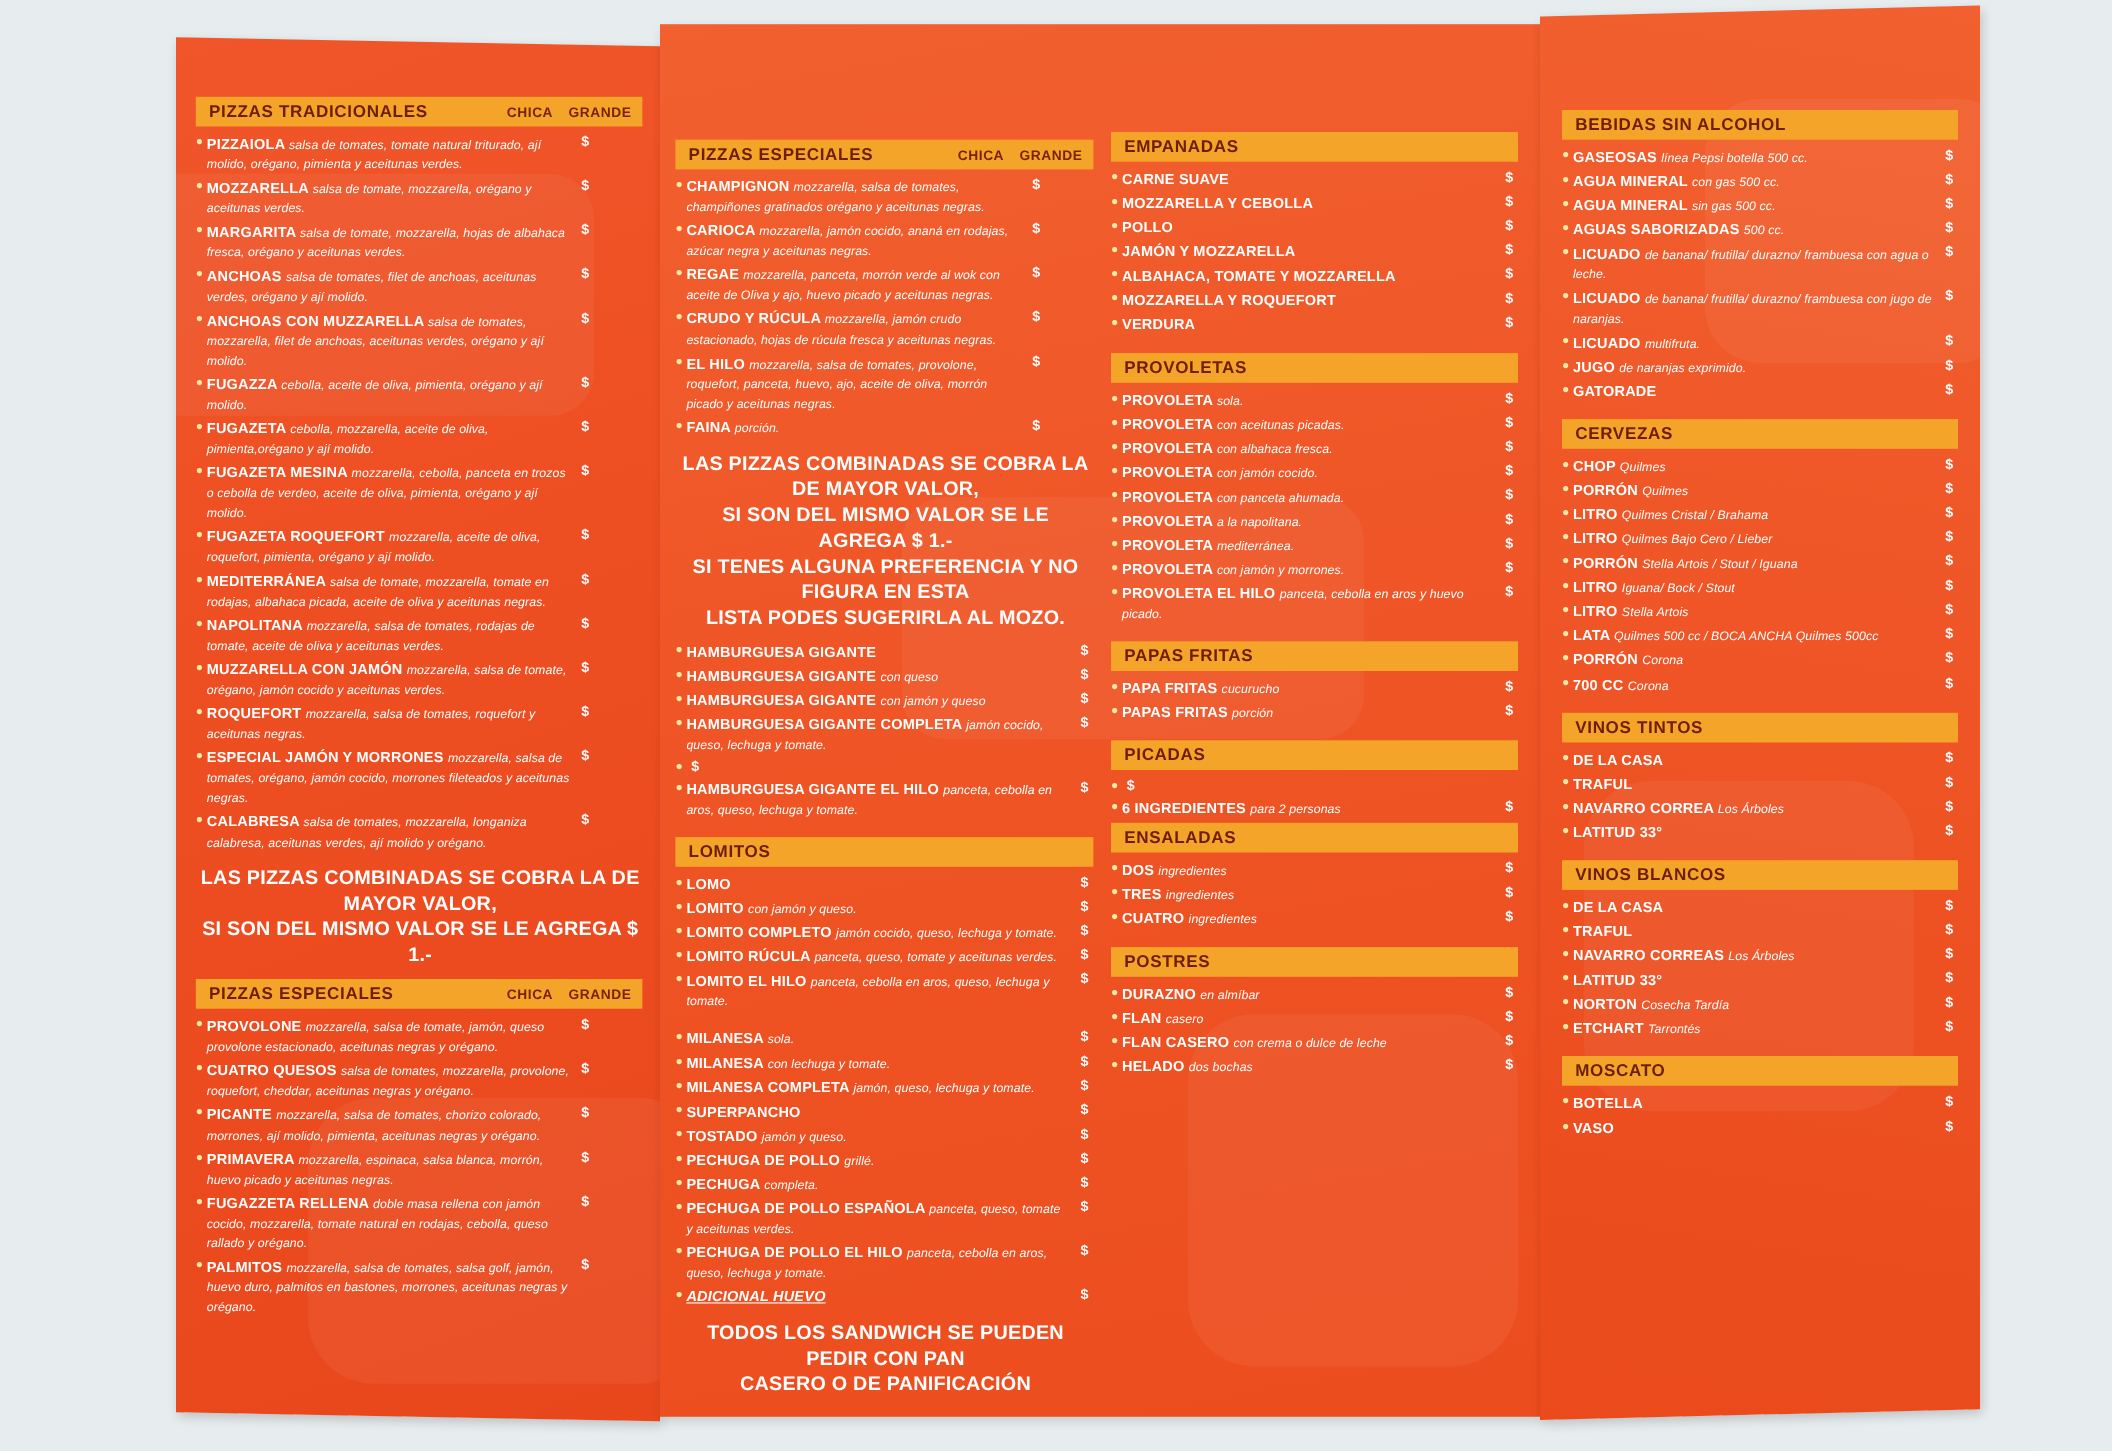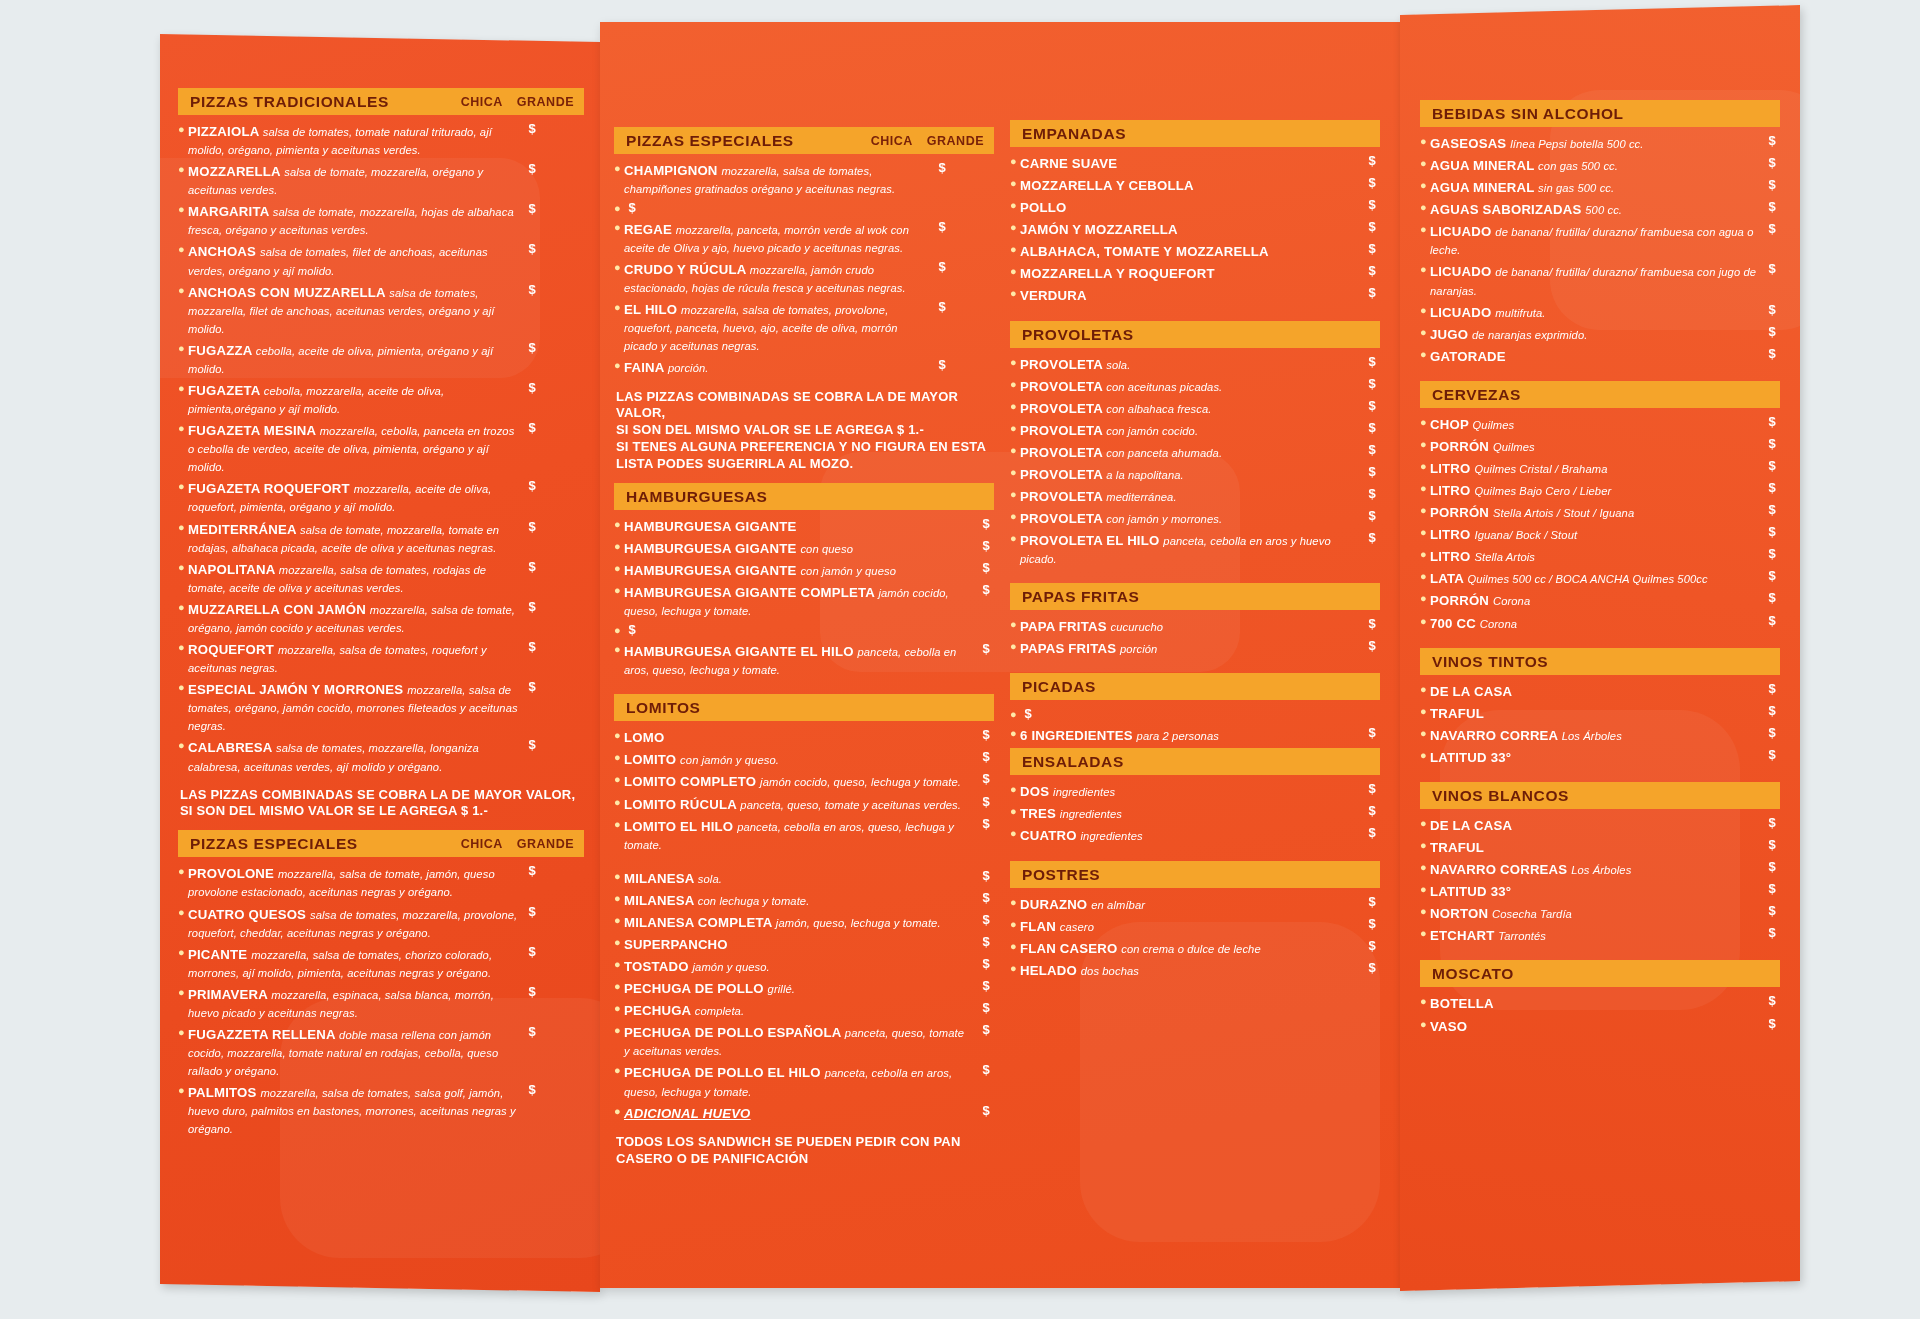--- a/index.html
+++ b/index.html
@@ -69,22 +69,22 @@
     line-height:1.25;
     padding-top:1px;
   }
   .txt{flex:1 1 auto;padding-right:6px;}
   .nm{font-size:13.2px;font-weight:bold;letter-spacing:.2px;}
   .ds{font-size:11.2px;font-style:italic;font-weight:normal;letter-spacing:.1px;}
   .price{flex:0 0 auto;width:16px;text-align:center;font-size:13px;font-weight:bold;color:#fff;}
   .price2{flex:0 0 auto;width:44px;text-align:right;font-size:13px;font-weight:bold;color:#fff;}
 
   .note{
-    color:#fff;font-weight:bold;font-size:13px;line-height:1.3;
-    margin:8px 0 10px 2px;letter-spacing:.2px;
+    color:#fff;font-weight:bold;font-size:18px;line-height:1.3;
+    margin:8px 0 10px 2px;letter-spacing:.2px;text-align:center;
   }
 
   
   .col{position:absolute;}
 </style>
 </head>
 <body>
 
 <div class="menu">
 
@@ -248,20 +248,21 @@
           </div>
           <ul class="items">
             <li class="item">
               <span class="bullet">●</span>
               <span class="txt"><span class="nm">CHAMPIGNON </span><span class="ds">mozzarella, salsa de tomates, champiñones gratinados orégano y aceitunas negras.</span></span>
               <span class="price">$</span>
               <span class="price2"></span>
             </li>
             <li class="item">
               <span class="bullet">●</span>
+              <span class="txt"><span class="nm">CARIOCA </span><span class="ds">mozzarella, jamón cocido, ananá en rodajas, azúcar negra y aceitunas negras.</span></span>
               <span class="price">$</span>
               <span class="price2"></span>
             </li>
             <li class="item">
               <span class="bullet">●</span>
               <span class="txt"><span class="nm">REGAE </span><span class="ds">mozzarella, panceta, morrón verde al wok con aceite de Oliva y ajo, huevo picado y aceitunas negras.</span></span>
               <span class="price">$</span>
               <span class="price2"></span>
             </li>
             <li class="item">
@@ -277,23 +278,20 @@
               <span class="price2"></span>
             </li>
             <li class="item">
               <span class="bullet">●</span>
               <span class="txt"><span class="nm">FAINA </span><span class="ds">porción.</span></span>
               <span class="price">$</span>
               <span class="price2"></span>
             </li>
           </ul>
           <div class="note">LAS PIZZAS COMBINADAS SE COBRA LA DE MAYOR VALOR,<br>SI SON DEL MISMO VALOR SE LE AGREGA $ 1.-<br>SI TENES ALGUNA PREFERENCIA Y NO FIGURA EN ESTA<br>LISTA PODES SUGERIRLA AL MOZO.</div>
-          <div class="sec">
-            <span>HAMBURGUESAS</span>
-          </div>
           <ul class="items">
             <li class="item">
               <span class="bullet">●</span>
               <span class="txt"><span class="nm">HAMBURGUESA GIGANTE</span></span>
               <span class="price">$</span>
             </li>
             <li class="item">
               <span class="bullet">●</span>
               <span class="txt"><span class="nm">HAMBURGUESA GIGANTE </span><span class="ds">con queso</span></span>
               <span class="price">$</span>

